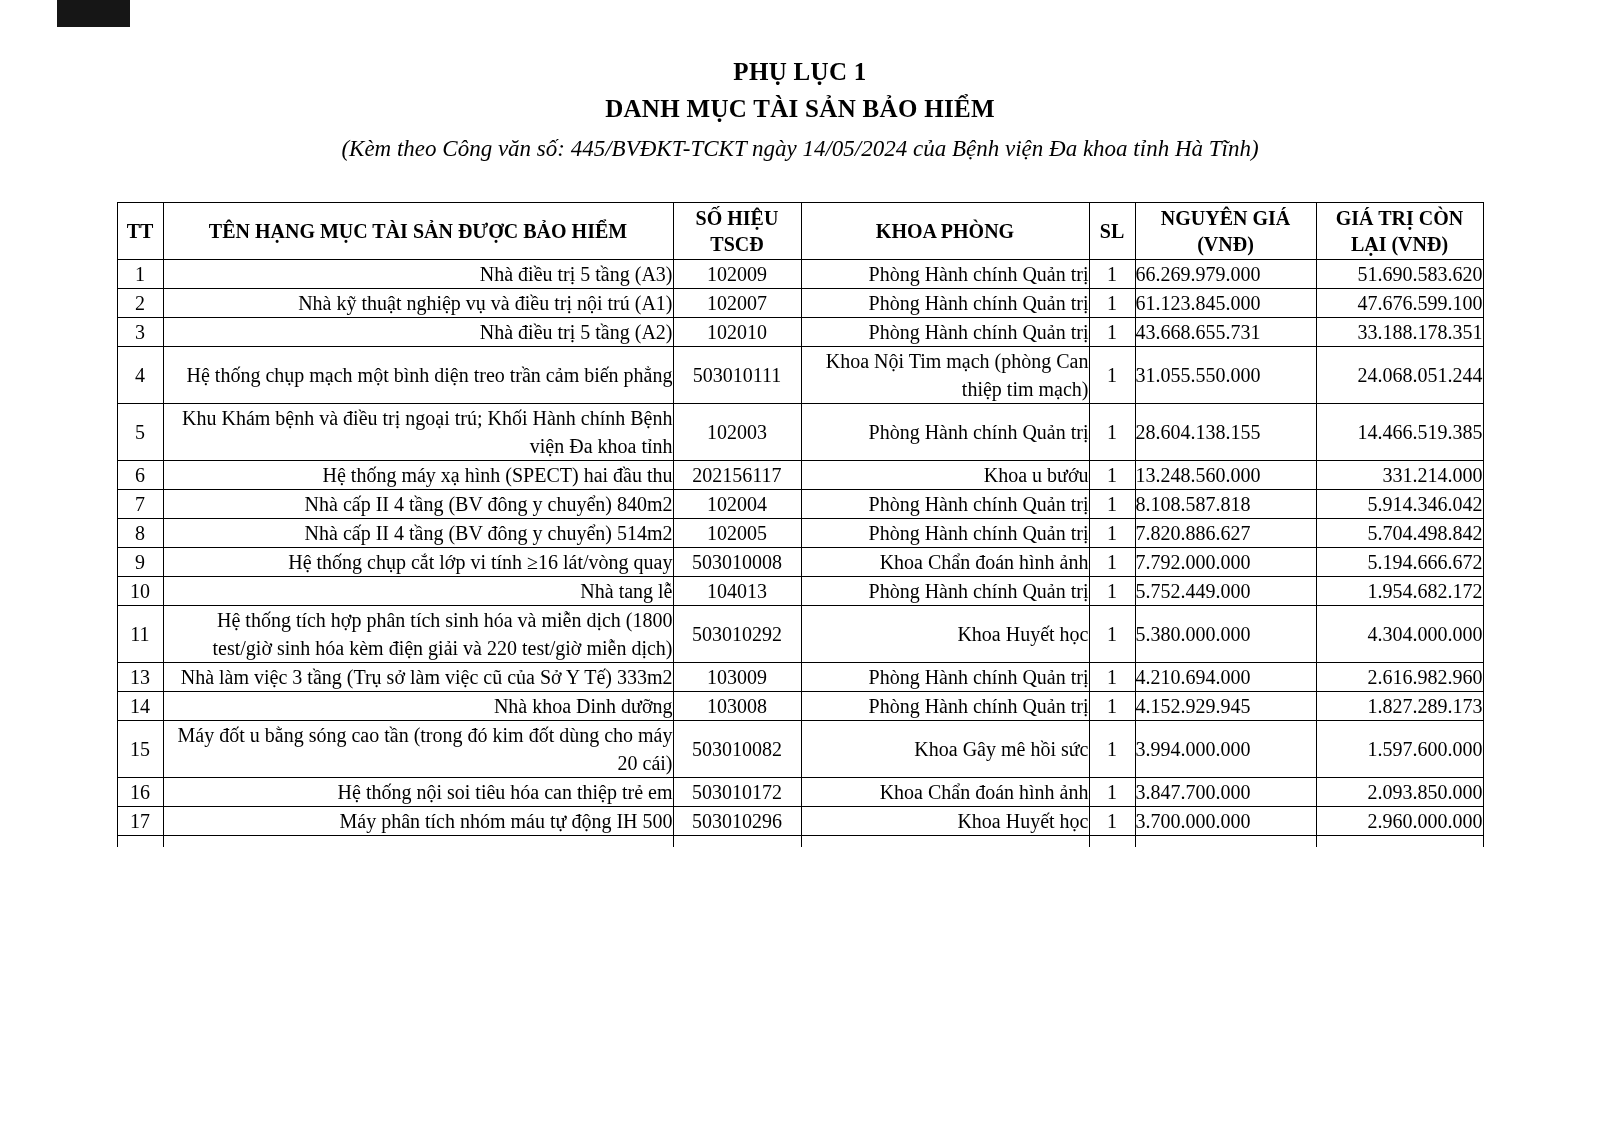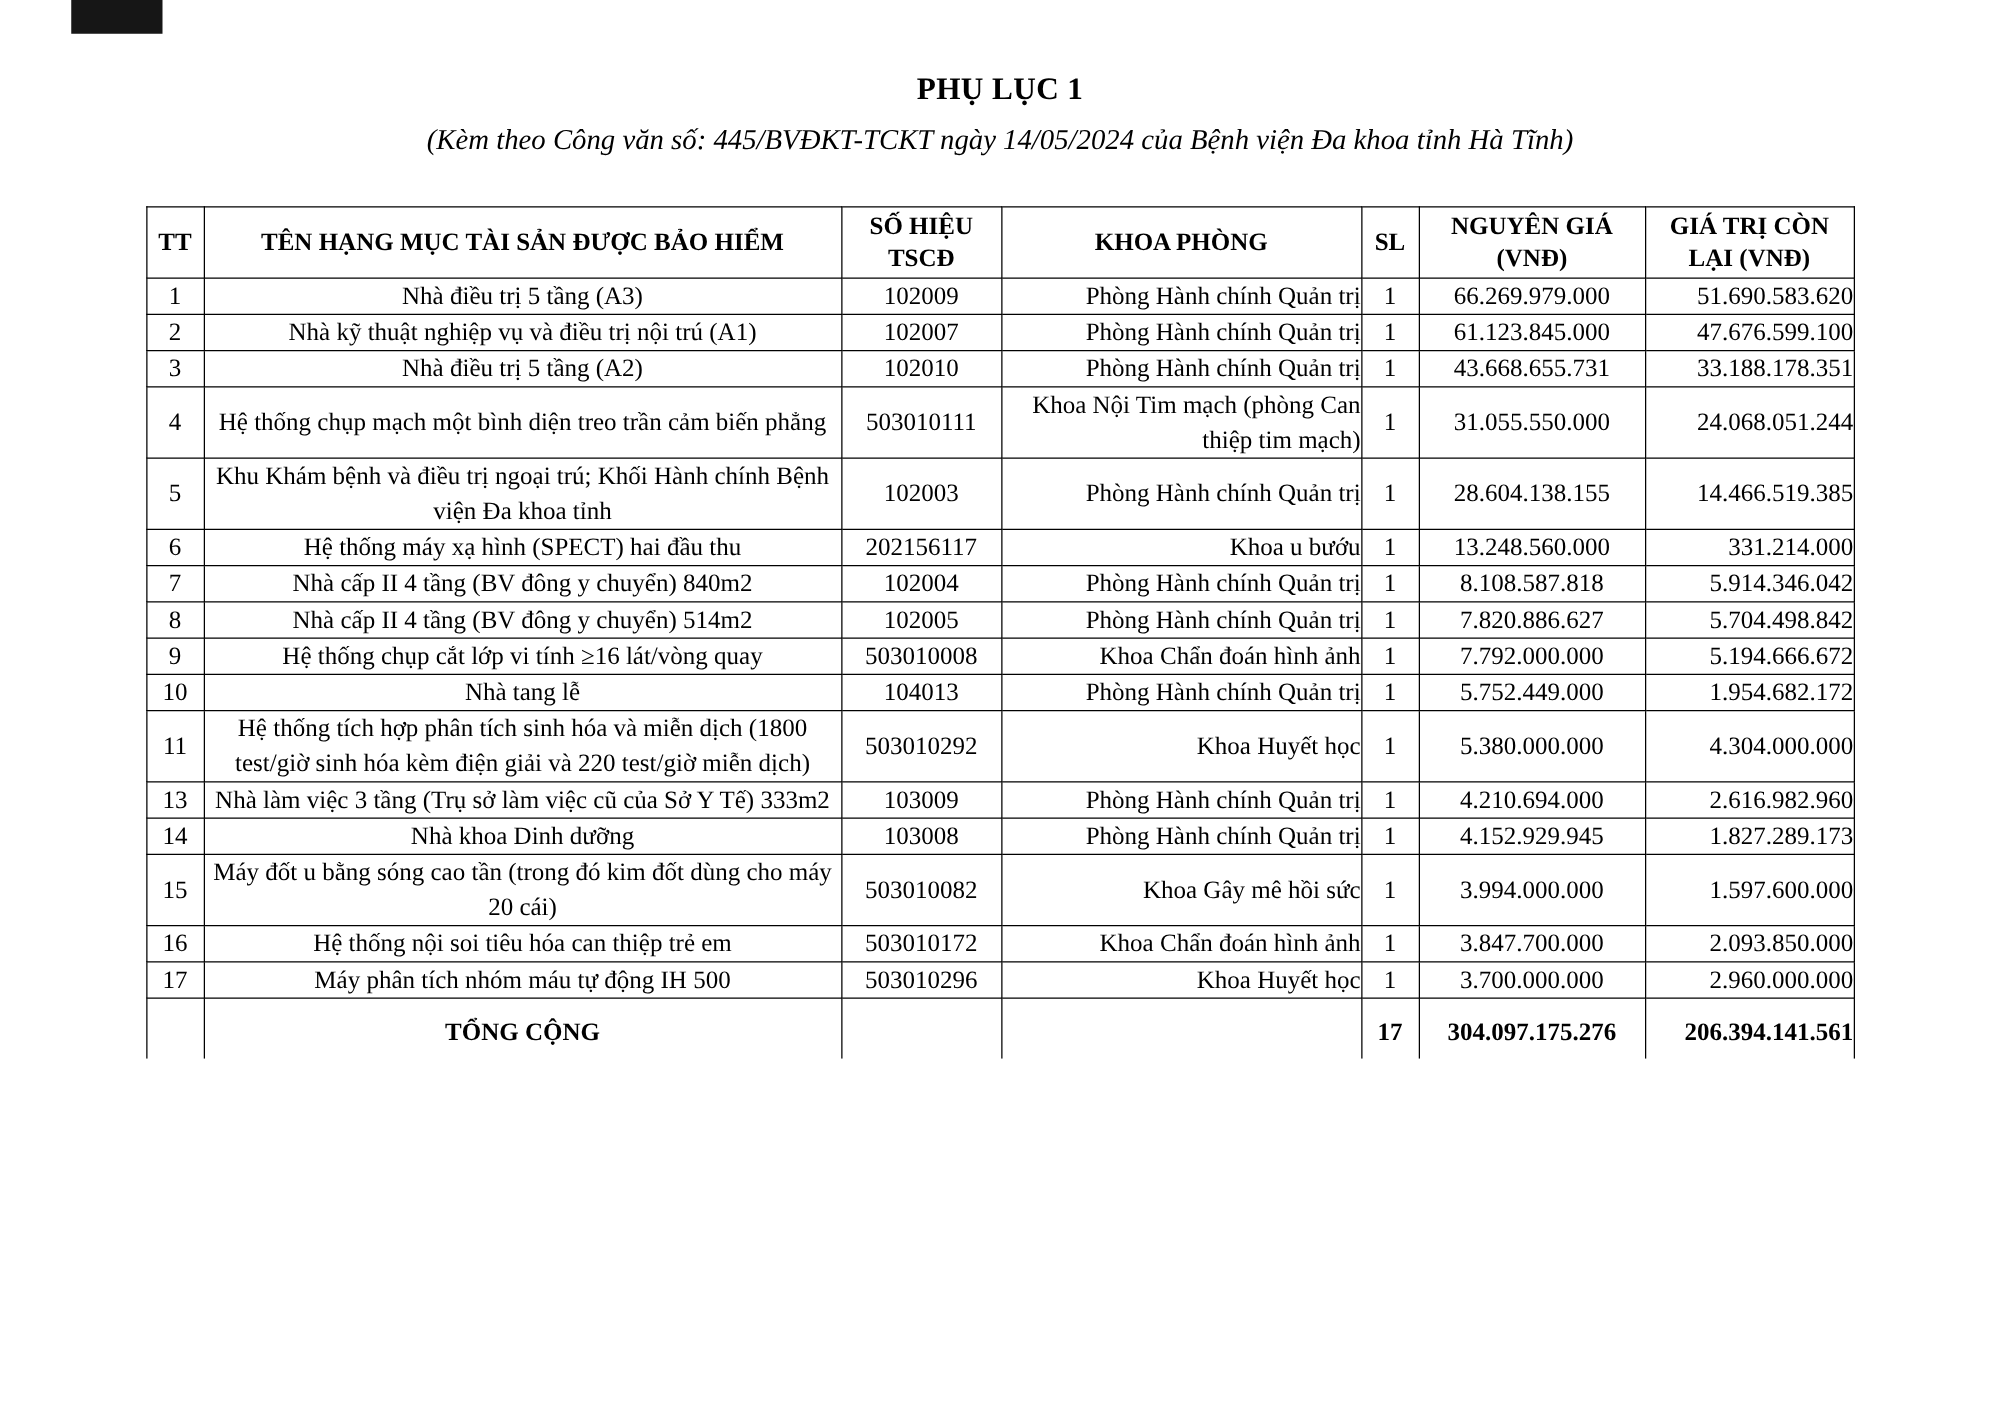--- a/index.html
+++ b/index.html
@@ -58,38 +58,39 @@
     vertical-align: middle;
     overflow: hidden;
   }
   .asset-table th {
     font-weight: bold;
     text-align: center;
     line-height: 26px;
     padding: 2px 2px;
   }
   .c-tt   { text-align: center; }
-  .c-name { text-align: center; padding: 0 4px 0 7px; }
+  .c-name { text-align: right; padding: 0 4px 0 7px; }
   .c-code { text-align: center; }
   .c-dept { text-align: right; padding: 0 2px 0 7px; }
   .c-sl   { text-align: center; }
-  .c-cost { text-align: center; padding-right: 14px; }
+  .c-cost { text-align: left; padding-right: 14px; }
   .c-value{ text-align: right; padding-right: 4px; }
   .total-row td { font-weight: bold; height: 29px; }
   .total-row .total-label { text-align: center; padding: 12px; }
 </style>
 </head>
 <body>
 
 <div class="page">
 
   <div class="redaction-box"></div>
 
   <div class="doc-header">
     <div class="title1">PHỤ LỤC 1</div>
+    <div class="title2">DANH MỤC TÀI SẢN BẢO HIỂM</div>
     <div class="subtitle">(Kèm theo Công văn số: 445/BVĐKT-TCKT ngày 14/05/2024 của Bệnh viện Đa khoa tỉnh Hà Tĩnh)</div>
   </div>
 
   <table class="asset-table">
     <colgroup>
       <col style="width:46px">
       <col style="width:510px">
       <col style="width:128px">
       <col style="width:288px">
       <col style="width:46px">

